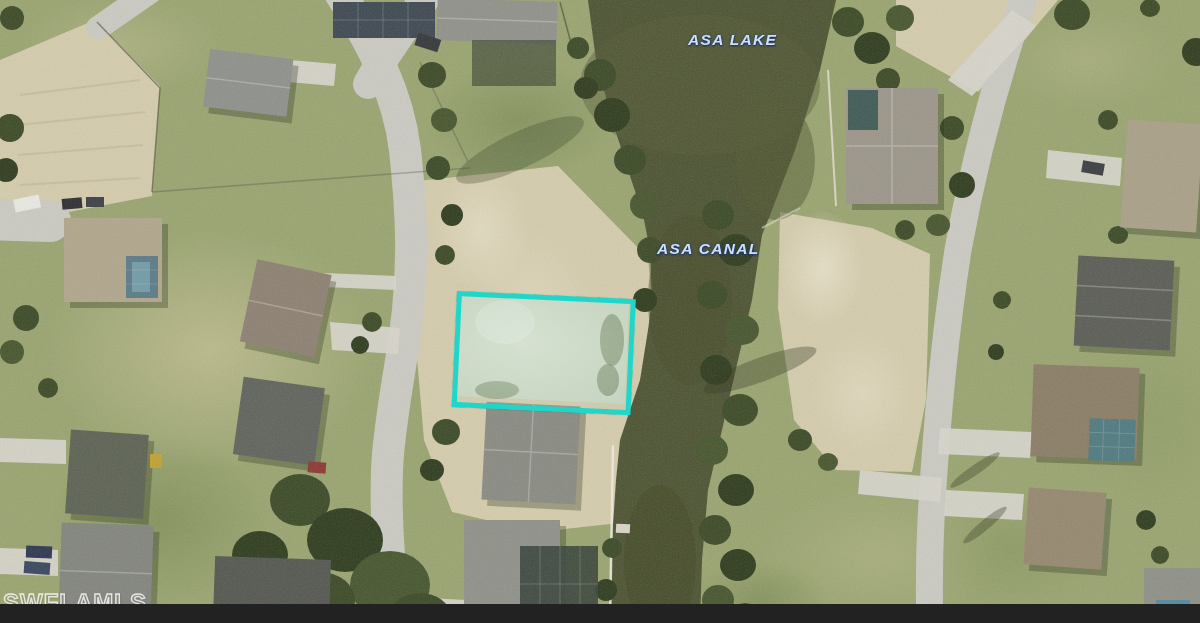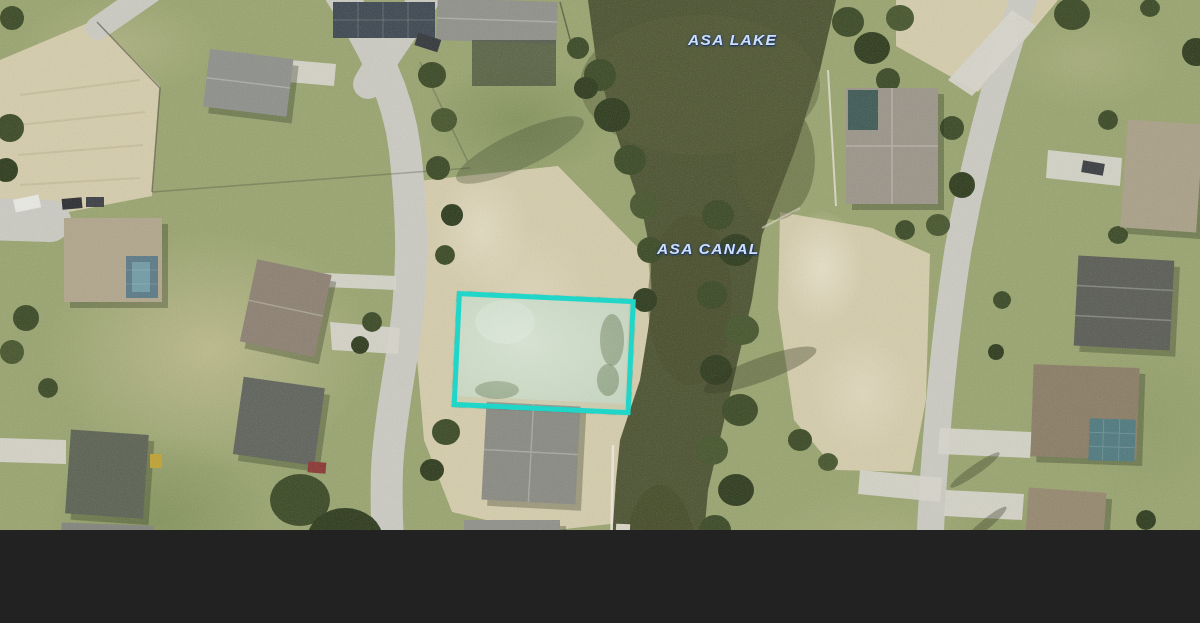--- a/index.html
+++ b/index.html
@@ -1,16 +1,16 @@
 <!DOCTYPE html>
 <html><head>
 <meta charset="utf-8">
 <style>
   html,body{margin:0;padding:0;background:#222;}
-  .stage{position:relative;width:1200px;height:530px;overflow:hidden;
+  .stage{position:relative;width:1200px;height:604px;overflow:hidden;
          font-family:"Liberation Sans",sans-serif;background:#99a46d;}
   .map-svg{position:absolute;left:0;top:0;filter:blur(.55px) saturate(.96);}
   .map-label{position:absolute;font-style:italic;font-weight:700;font-size:15.5px;
              letter-spacing:1.3px;color:#cfe0fa;white-space:nowrap;
              text-shadow:0 1px 2px rgba(22,44,92,.95),0 0 3px rgba(34,64,128,.65),1px 1px 0 rgba(40,70,130,.6);}
   .label-lake{left:688px;top:31px;}
   .label-canal{left:657px;top:240px;}
   .lot-box{position:absolute;left:457px;top:291px;width:169px;height:106px;
            border:5px solid #1fd6c9;transform:rotate(2.66deg);transform-origin:top left;
            background:radial-gradient(ellipse at 38% 42%,rgba(228,240,228,.38),rgba(195,220,200,.22) 60%,rgba(160,195,175,.18));
@@ -323,14 +323,15 @@
   </g>
 
   <rect width="1200" height="623" filter="url(#grain)" opacity=".5"></rect>
 </svg>
 
 <div class="lot-box" style="border-color: rgb(31, 214, 201);"></div>
 
 <div class="map-label label-lake">ASA LAKE</div>
 <div class="map-label label-canal">ASA CANAL</div>
 
+<div class="watermark">SWFLAMLS</div>
 
 </div>
 
 </body></html>

